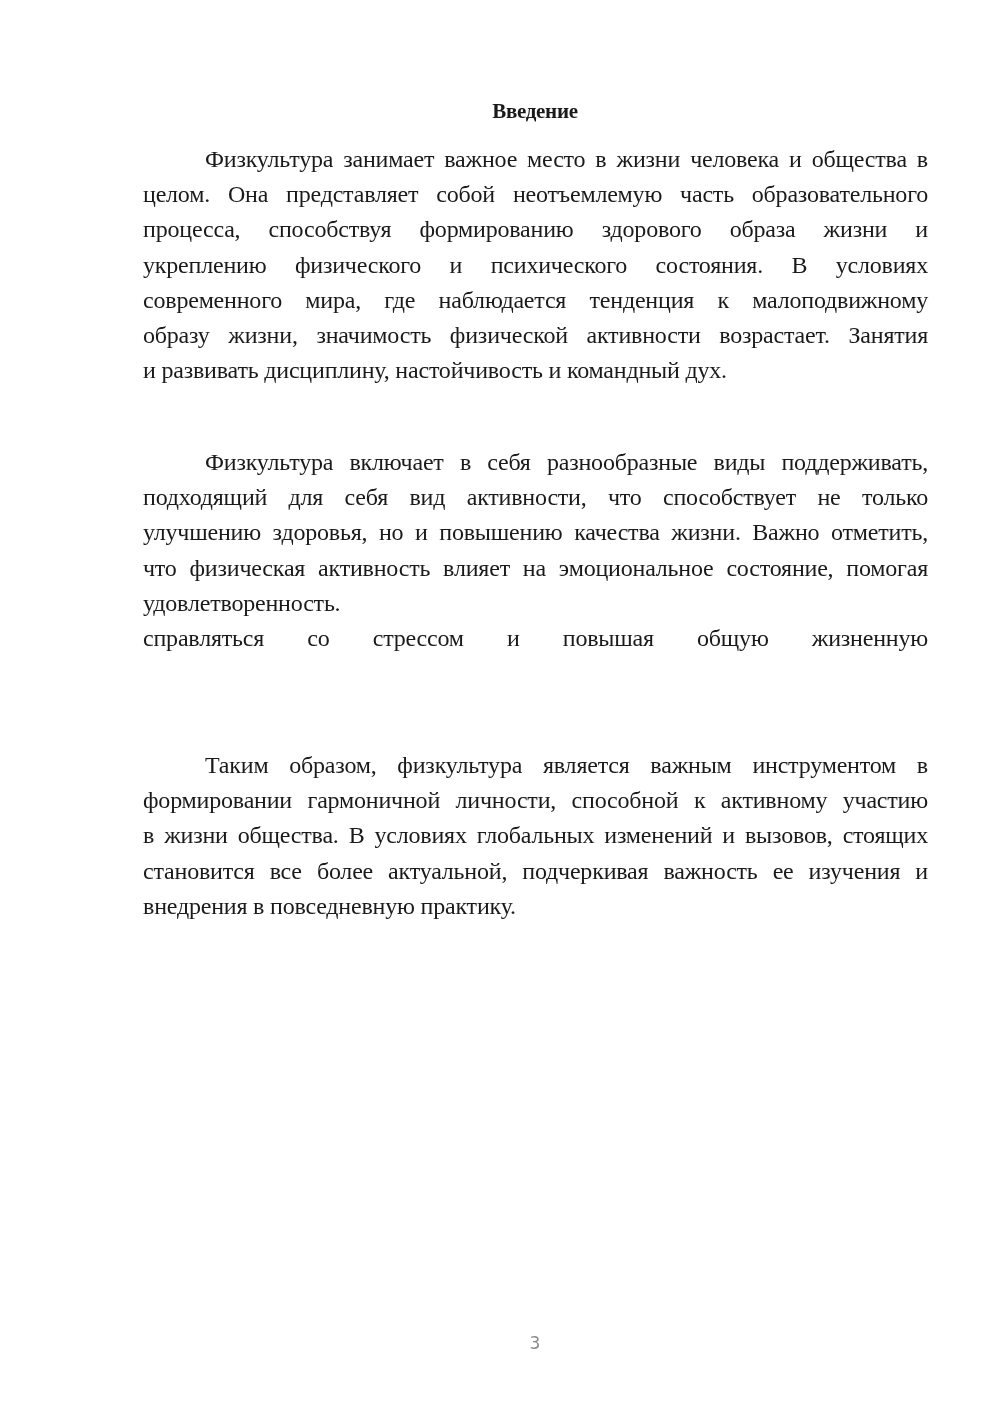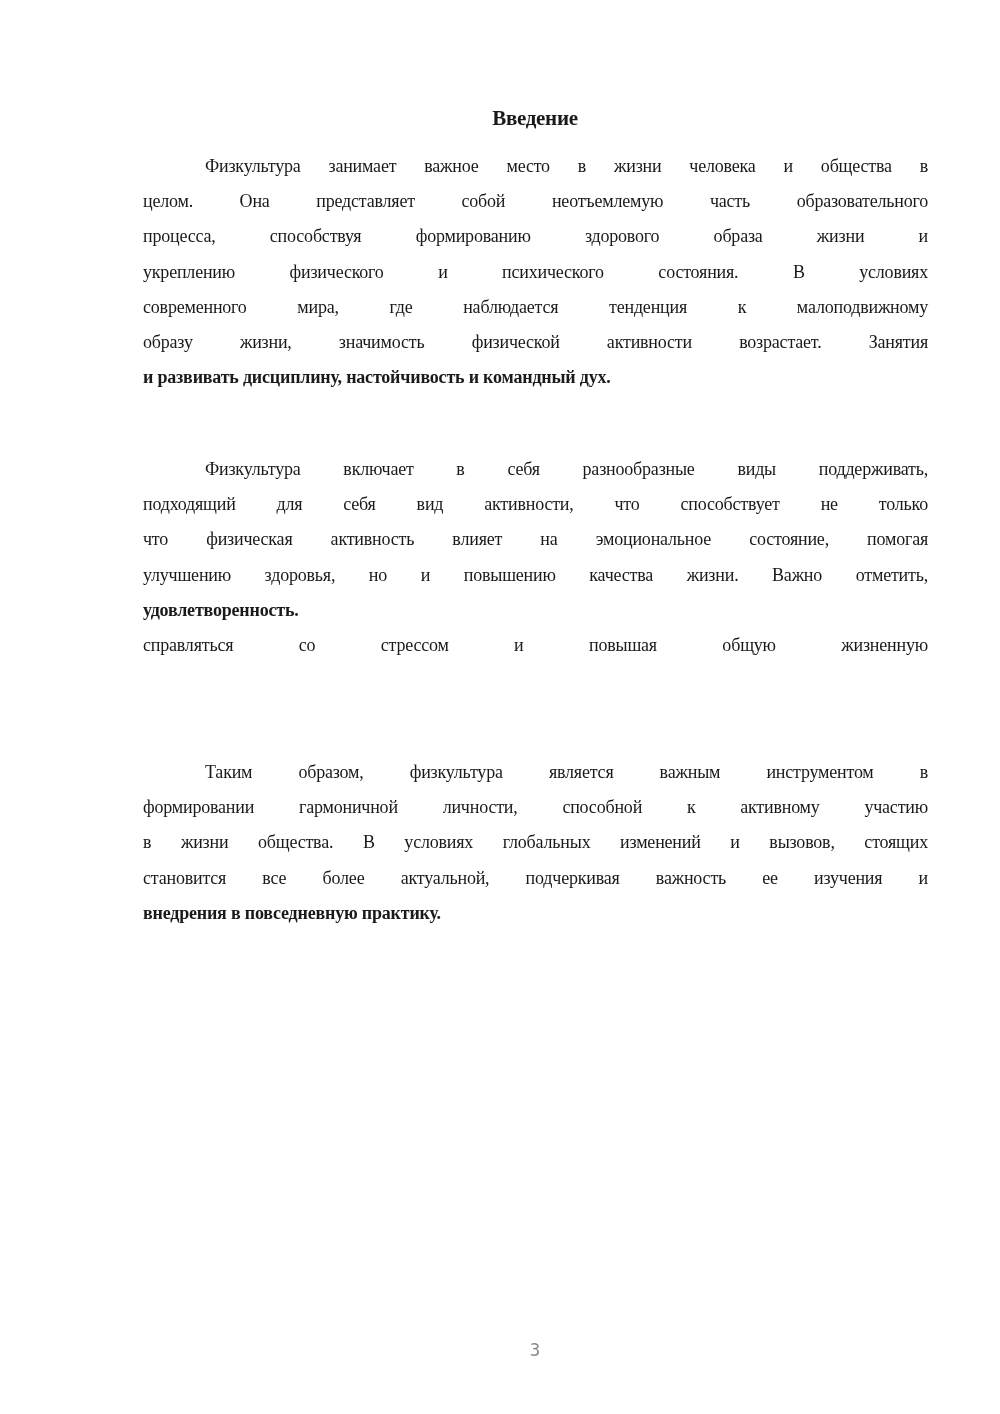--- a/index.html
+++ b/index.html
@@ -10,57 +10,56 @@
     body {
       width: 1000px;
       height: 1414px;
       position: relative;
       overflow: hidden;
       font-family: "Liberation Serif", "DejaVu Serif", serif;
       color: #1a1a1a;
     }
     .page {
       position: absolute;
-      left: 0; top: 7px;
+      left: 0; top: 0;
       width: 1000px;
       height: 1174px;
       background: #ffffff;
     }
     .title {
       position: absolute;
       top: 96px;
       left: 0;
       width: 1070px;
       text-align: center;
       font-weight: bold;
       font-size: 21px;
       line-height: 30px;
       letter-spacing: -0.3px;
       color: #1a1a1a;
     }
     .para {
       position: absolute;
       left: 143px;
       width: 785px;
-      font-size: 18px;
+      font-size: 24px;
       letter-spacing: -0.2px;
     }
     .line {
       display: block;
       height: 35.2px;
       line-height: 35.2px;
       white-space: nowrap;
       text-align: justify;
       text-align-last: justify;
       overflow: visible;
     }
     .line.last {
       text-align: left;
       text-align-last: left;
-      font-weight: bold;
     }
     .line.indent {
       padding-left: 62px;
     }
     #p1 { top: 142px; }
     #p2 { top: 445px; }
     #p3 { top: 748px; }
     .page-number {
       position: absolute;
       top: 1333px;
@@ -85,22 +84,22 @@
     <span class="line">процесса, способствуя формированию здорового образа жизни и</span>
     <span class="line">укреплению физического и психического состояния. В условиях</span>
     <span class="line">современного мира, где наблюдается тенденция к малоподвижному</span>
     <span class="line">образу жизни, значимость физической активности возрастает. Занятия</span>
     <span class="line last">и развивать дисциплину, настойчивость и командный дух.</span>
   </div>
 
   <div class="para" id="p2">
     <span class="line indent">Физкультура включает в себя разнообразные виды поддерживать,</span>
     <span class="line">подходящий для себя вид активности, что способствует не только</span>
+    <span class="line">улучшению здоровья, но и повышению качества жизни. Важно отметить,</span>
     <span class="line">что физическая активность влияет на эмоциональное состояние, помогая</span>
-    <span class="line">улучшению здоровья, но и повышению качества жизни. Важно отметить,</span>
     <span class="line last">удовлетворенность.</span>
     <span class="line">справляться со стрессом и повышая общую жизненную</span>
   </div>
 
   <div class="para" id="p3">
     <span class="line indent">Таким образом, физкультура является важным инструментом в</span>
     <span class="line">формировании гармоничной личности, способной к активному участию</span>
     <span class="line">в жизни общества. В условиях глобальных изменений и вызовов, стоящих</span>
     <span class="line">становится все более актуальной, подчеркивая важность ее изучения и</span>
     <span class="line last">внедрения в повседневную практику.</span>

